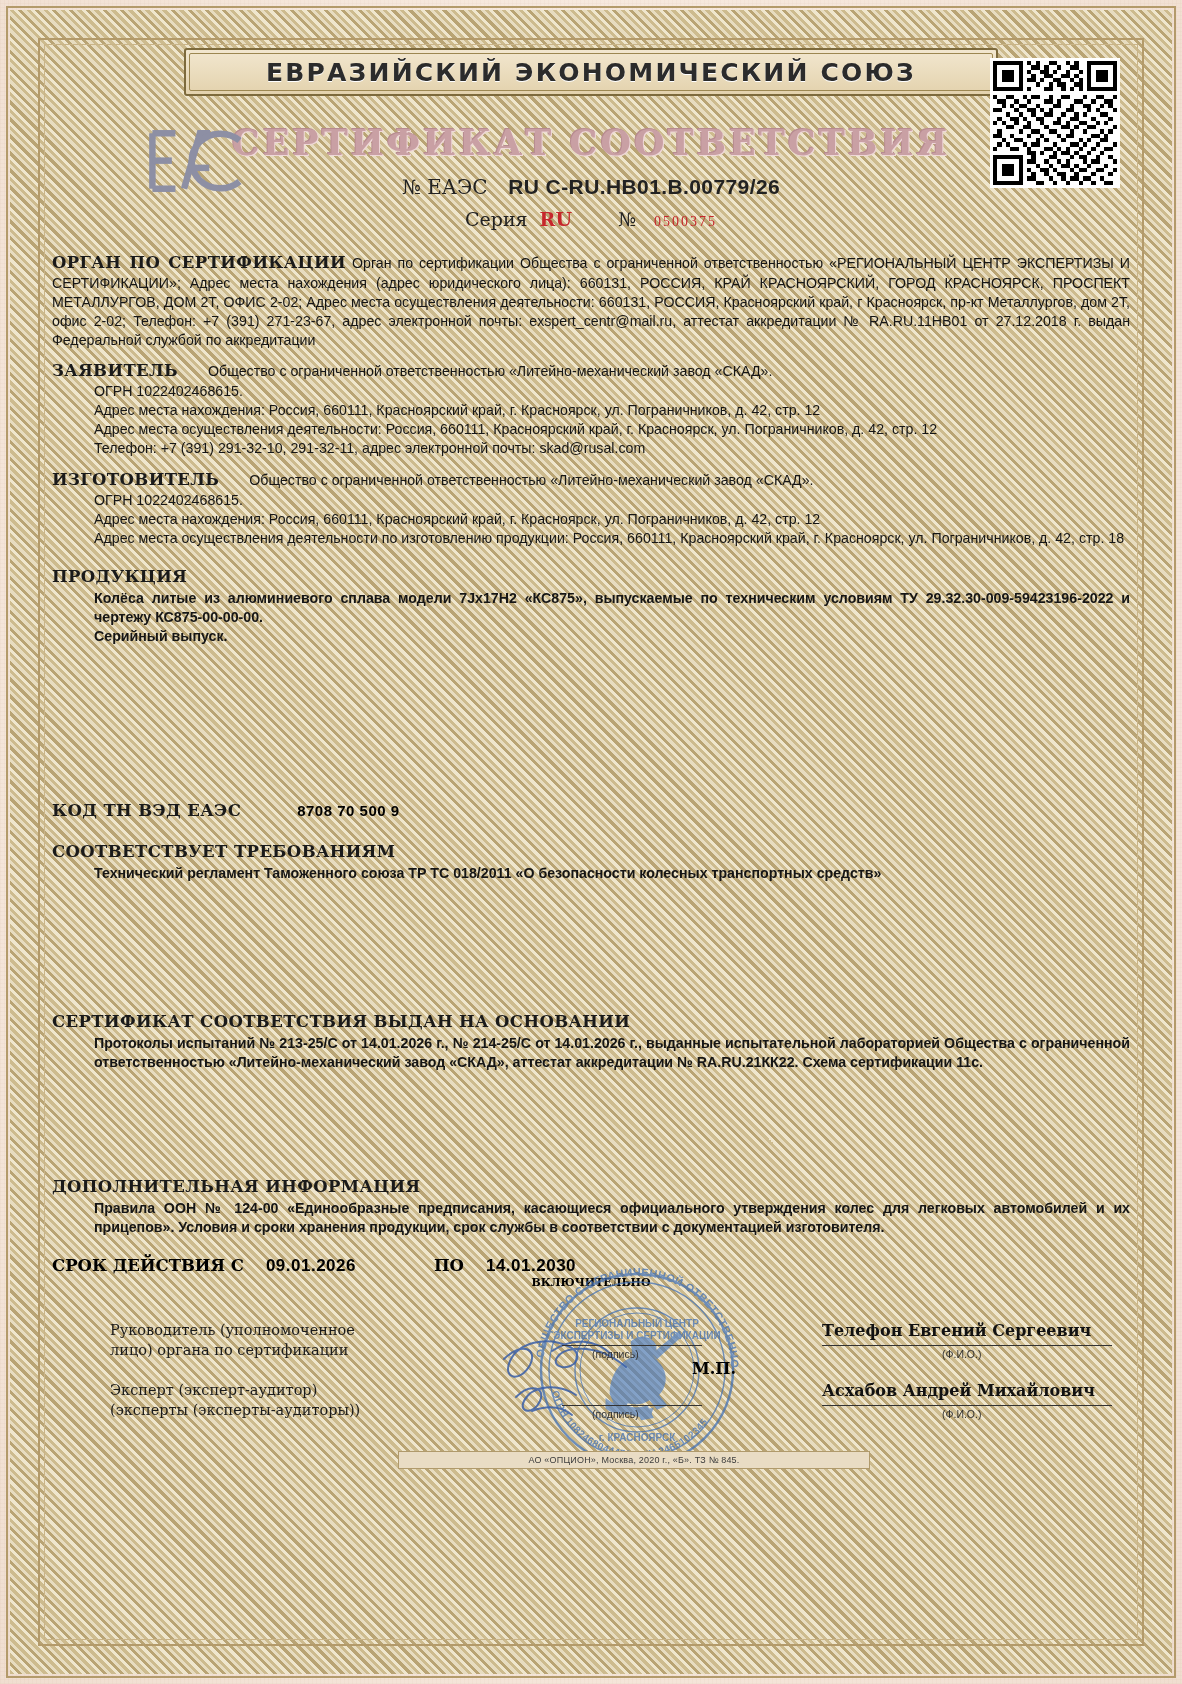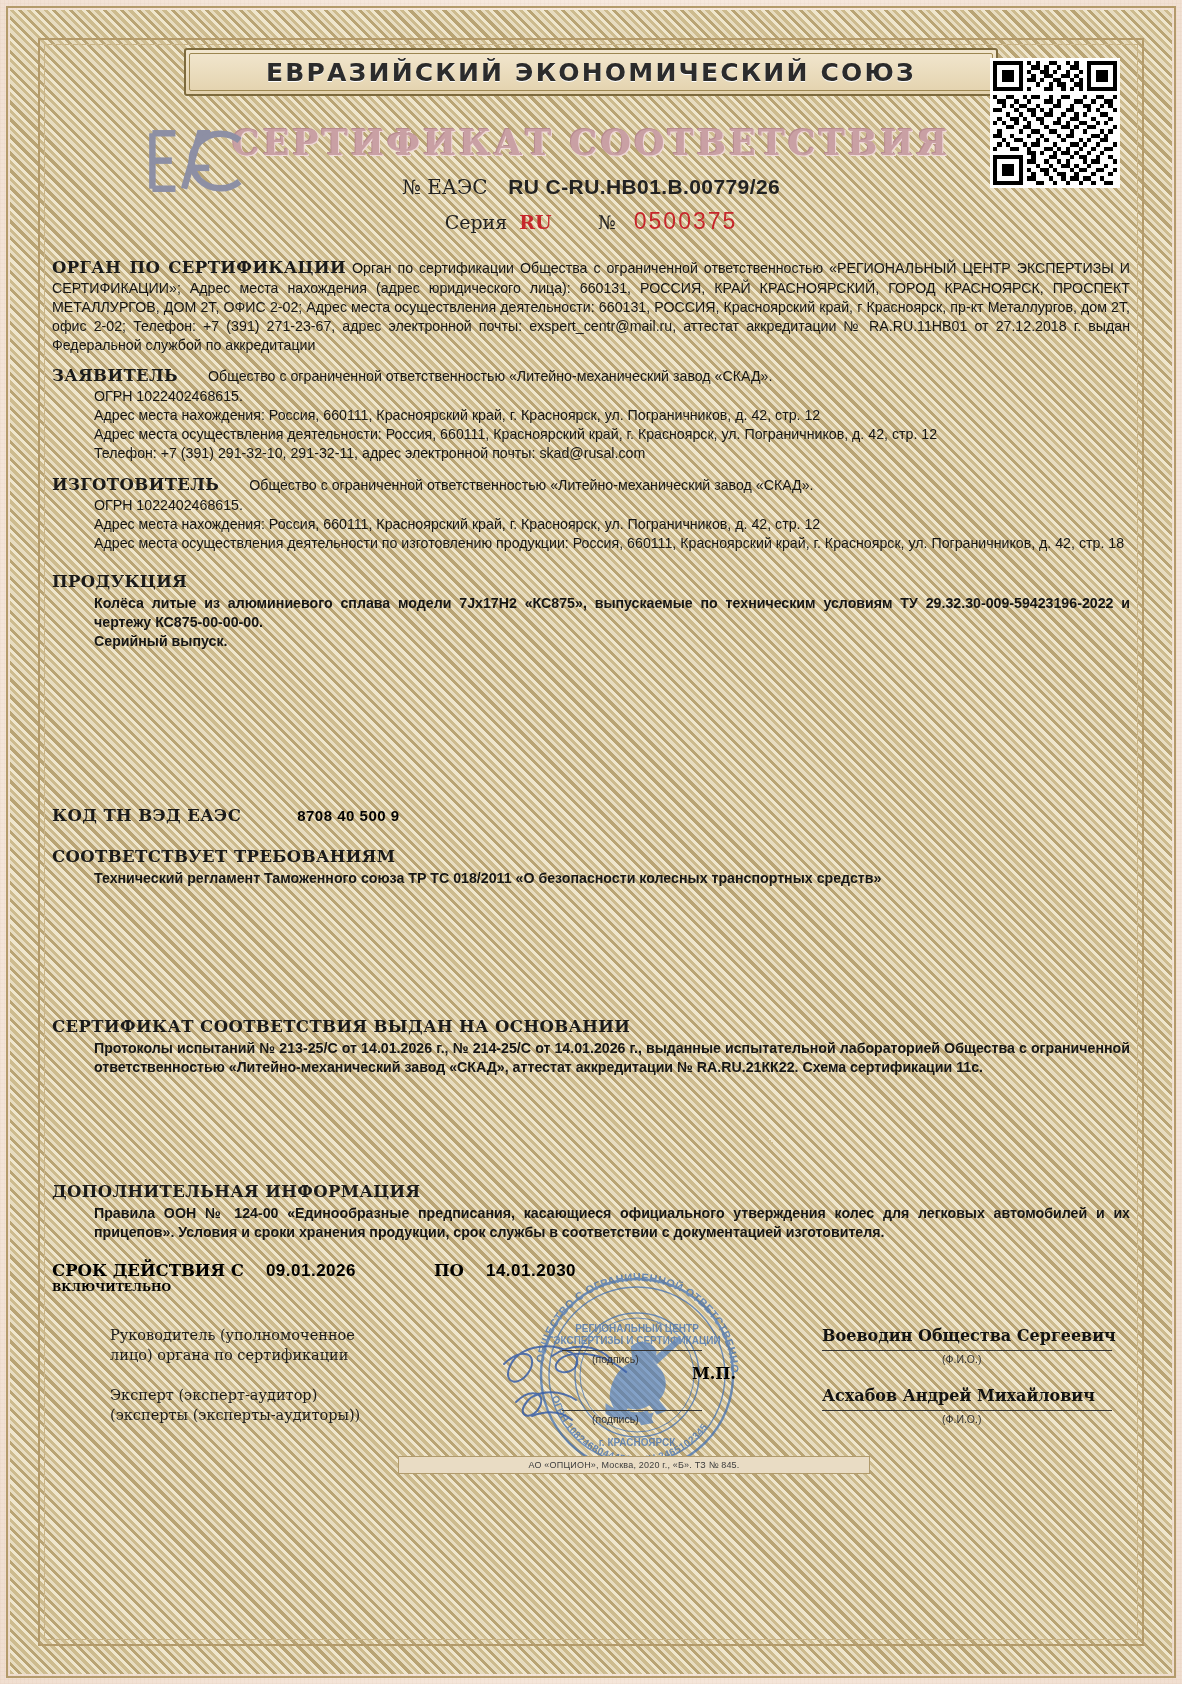--- a/index.html
+++ b/index.html
@@ -127,22 +127,22 @@
     color: #222;
   }
   .serial-line .ser-letters {
     color: #c6262b;
     font-weight: bold;
     margin-left: 6px;
   }
   .serial-line .num-sign { margin-left: 40px; }
   .serial-line .ser-num {
     color: #c6262b;
-    font-family: Liberation Sans, sans-serif;
-    font-size: 23px;
+    font-family: Liberation Serif, serif;
+    font-size: 14px;
     letter-spacing: 2px;
     margin-left: 12px;
   }
 
   
   .eac-mark {
     position: absolute;
     left: 86px;
     top: 74px;
     width: 108px;
@@ -210,20 +210,21 @@
     letter-spacing: 0.5px;
   }
 
   .spacer-lg { height: 118px; }
   .spacer-md { height: 60px; }
 
   
   .validity {
     margin-top: 20px;
     position: relative;
+    text-align: center;
   }
   .validity-row {
     display: flex;
     align-items: baseline;
     font-family: "DejaVu Serif", serif;
     font-weight: bold;
     font-size: 16.5px;
   }
   .validity .date {
     font-family: "Liberation Sans", sans-serif;
@@ -614,21 +615,21 @@
       <div class="sec" style="margin-top:20px;">
         <div class="sec-head block">ПРОДУКЦИЯ</div>
         <div class="txt bold indent-sm">Колёса литые из алюминиевого сплава модели 7Jx17Н2 «КС875», выпускаемые по техническим условиям ТУ 29.32.30-009-59423196-2022 и чертежу КС875-00-00-00.</div>
         <div class="txt bold indent-sm">Серийный выпуск.</div>
       </div>
 
       <div class="spacer-lg"></div>
 
       <div class="tnved">
         <span class="sec-head">КОД ТН ВЭД ЕАЭС</span>
-        <span class="code">8708 40 500 9</span>
+        <span class="code">8708 70 500 9</span>
       </div>
 
       <div class="sec" style="margin-top:22px;">
         <div class="sec-head block">СООТВЕТСТВУЕТ ТРЕБОВАНИЯМ</div>
         <div class="txt bold indent-sm">Технический регламент Таможенного союза ТР ТС 018/2011 «О безопасности колесных транспортных средств»</div>
       </div>
 
       <div class="spacer-lg"></div>
 
       <div class="sec">
@@ -698,21 +699,21 @@
             </g>
           </svg>
         </div>
 
         <div class="sig-left r1">
           <div>Руководитель (уполномоченное</div>
           <div>лицо) органа по сертификации</div>
         </div>
         <div class="sig-underline" style="left:510px; top:30px; width:140px;"></div>
         <div class="sig-cap" style="left:540px; top:33px;">(подпись)</div>
-        <div class="sig-right" style="left:770px; top:6px;">Воеводин Общества Сергеевич</div>
+        <div class="sig-right" style="left:770px; top:6px;">Телефон Евгений Сергеевич</div>
         <div class="sig-underline" style="left:770px; top:30px; width:290px;"></div>
         <div class="sig-cap" style="left:890px; top:33px;">(Ф.И.О.)</div>
 
         <div class="mp">М.П.</div>
 
         <div class="sig-left r2">
           <div>Эксперт (эксперт-аудитор)</div>
           <div>(эксперты (эксперты-аудиторы))</div>
         </div>
         <div class="sig-underline" style="left:510px; top:90px; width:140px;"></div>

